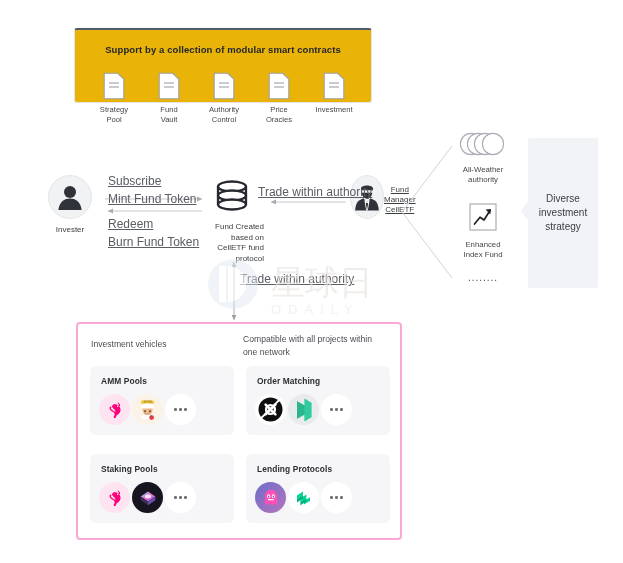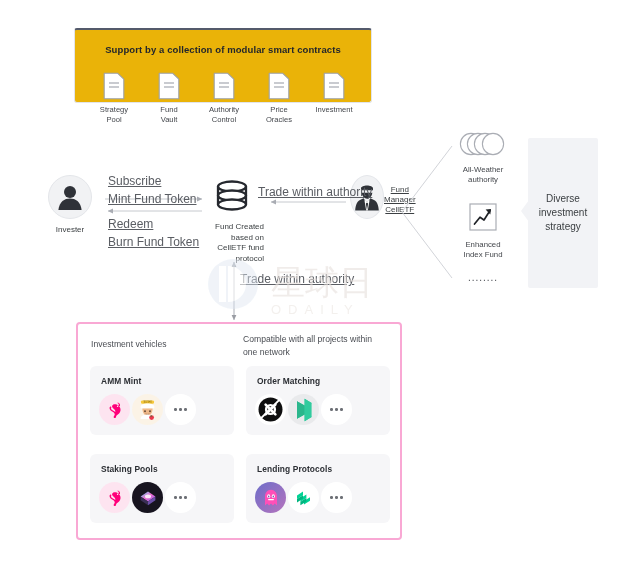--- a/index.html
+++ b/index.html
@@ -281,21 +281,21 @@
   </div>
   <svg class="abs" id="diverse-notch" viewBox="0 0 8 22">
     <path d="M8 0 L0 11 L8 22 Z" fill="#f2f3f6"></path>
   </svg>
 
   <div class="abs" id="vehicles-panel">
     <div id="vehicles-heading">Investment vehicles</div>
     <div id="compat-heading">Compatible with all projects within one network</div>
 
     <div class="vcard" style="left:12px;top:42px;">
-      <div class="vcard-title">AMM Mint</div>
+      <div class="vcard-title">AMM Pools</div>
       <div class="logo-row">
         <div class="logo-chip" style="background:#fde4f0">
           <svg width="20" height="20" viewBox="0 0 20 20">
             <path d="M12.8 2.6c1.6.5 2.4 1.6 2.3 2.7-.1.8-.7 1-1.2.7-.4-.2-.4-.7-.2-1.1.3-.6-.1-1.3-1-1.6-.3-.1-.3-.5.1-.7z" fill="#ff007a"></path>
             <path d="M11 4.2c2.4.6 4.2 2.5 4.5 4.8.3 2.4-.9 4.5-2.6 5.6-1.1.7-1.8 1.4-1.9 2.4-.1.9-.9 1.3-1.6 1-.8-.3-1-1.2-.5-1.8.7-.9 1-1.6.7-2.5-.4-1.1-1.6-1.6-2.9-2.4C5.2 10.3 4.3 9 4.6 7.6c.2-1 1-1.3 1.5-.8.4.4.2.9 0 1.4-.2.6.2 1.2 1 1.7 1.1.7 2.4 1.1 3.1 2.2.3-.9 0-1.8-.8-2.6-.9-.9-2-1.5-2.3-2.7-.3-1.3.7-2.4 2.2-2.6.6-.1 1.2 0 1.7 0z" fill="#ff007a"></path>
             <circle cx="12.6" cy="6.3" r=".7" fill="#fff"></circle>
           </svg>
         </div>
         <div class="logo-chip" style="background:#fbf3e6">
           <svg width="26" height="26" viewBox="0 0 26 26">

